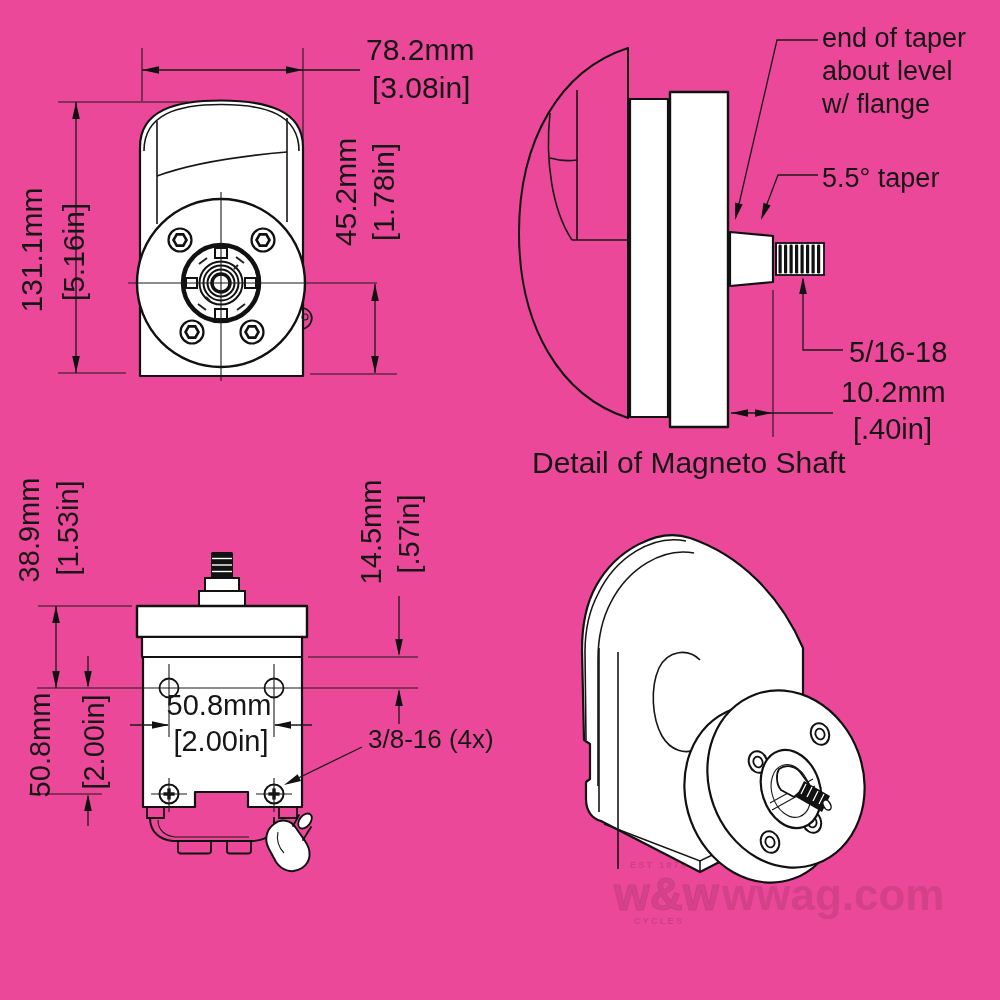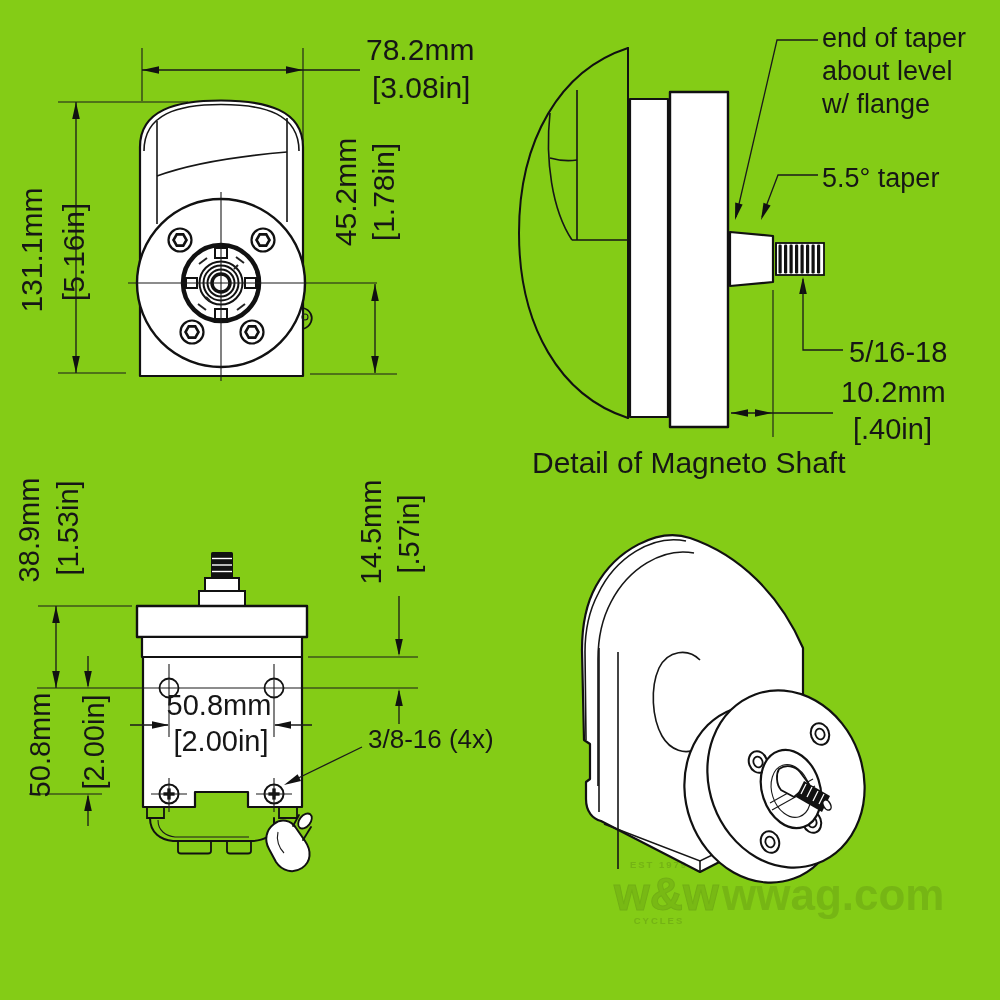--- a/index.html
+++ b/index.html
@@ -1,16 +1,16 @@
 <!DOCTYPE html>
 <html><head>
 <meta charset="utf-8">
 <style>
   html,body{margin:0;padding:0;background:#ffffff;}
-  .stage{position:relative;width:1000px;height:1000px;background:#84cc16;overflow:hidden;}
+  .stage{position:relative;width:1000px;height:1000px;background:#ec4899;overflow:hidden;}
   svg{display:block;}
   .ol{fill:#ffffff;stroke:#111111;stroke-width:2.2;stroke-linejoin:round;}
   .ol24{fill:#ffffff;stroke:#111111;stroke-width:2.4;stroke-linejoin:round;}
   .ln{fill:none;stroke:#111111;stroke-width:2;stroke-linecap:round;stroke-linejoin:round;}
   .ln18{fill:none;stroke:#111111;stroke-width:1.8;stroke-linecap:round;}
   .md{fill:none;stroke:#161616;stroke-width:1.6;}
   .tn{fill:none;stroke:#1a1a1a;stroke-width:1.1;}
   .dimln{fill:none;stroke:#1a1a1a;stroke-width:1.3;}
   .ar{fill:#111111;stroke:none;}
   .txt{font-family:"Liberation Sans",sans-serif;fill:#161616;}

